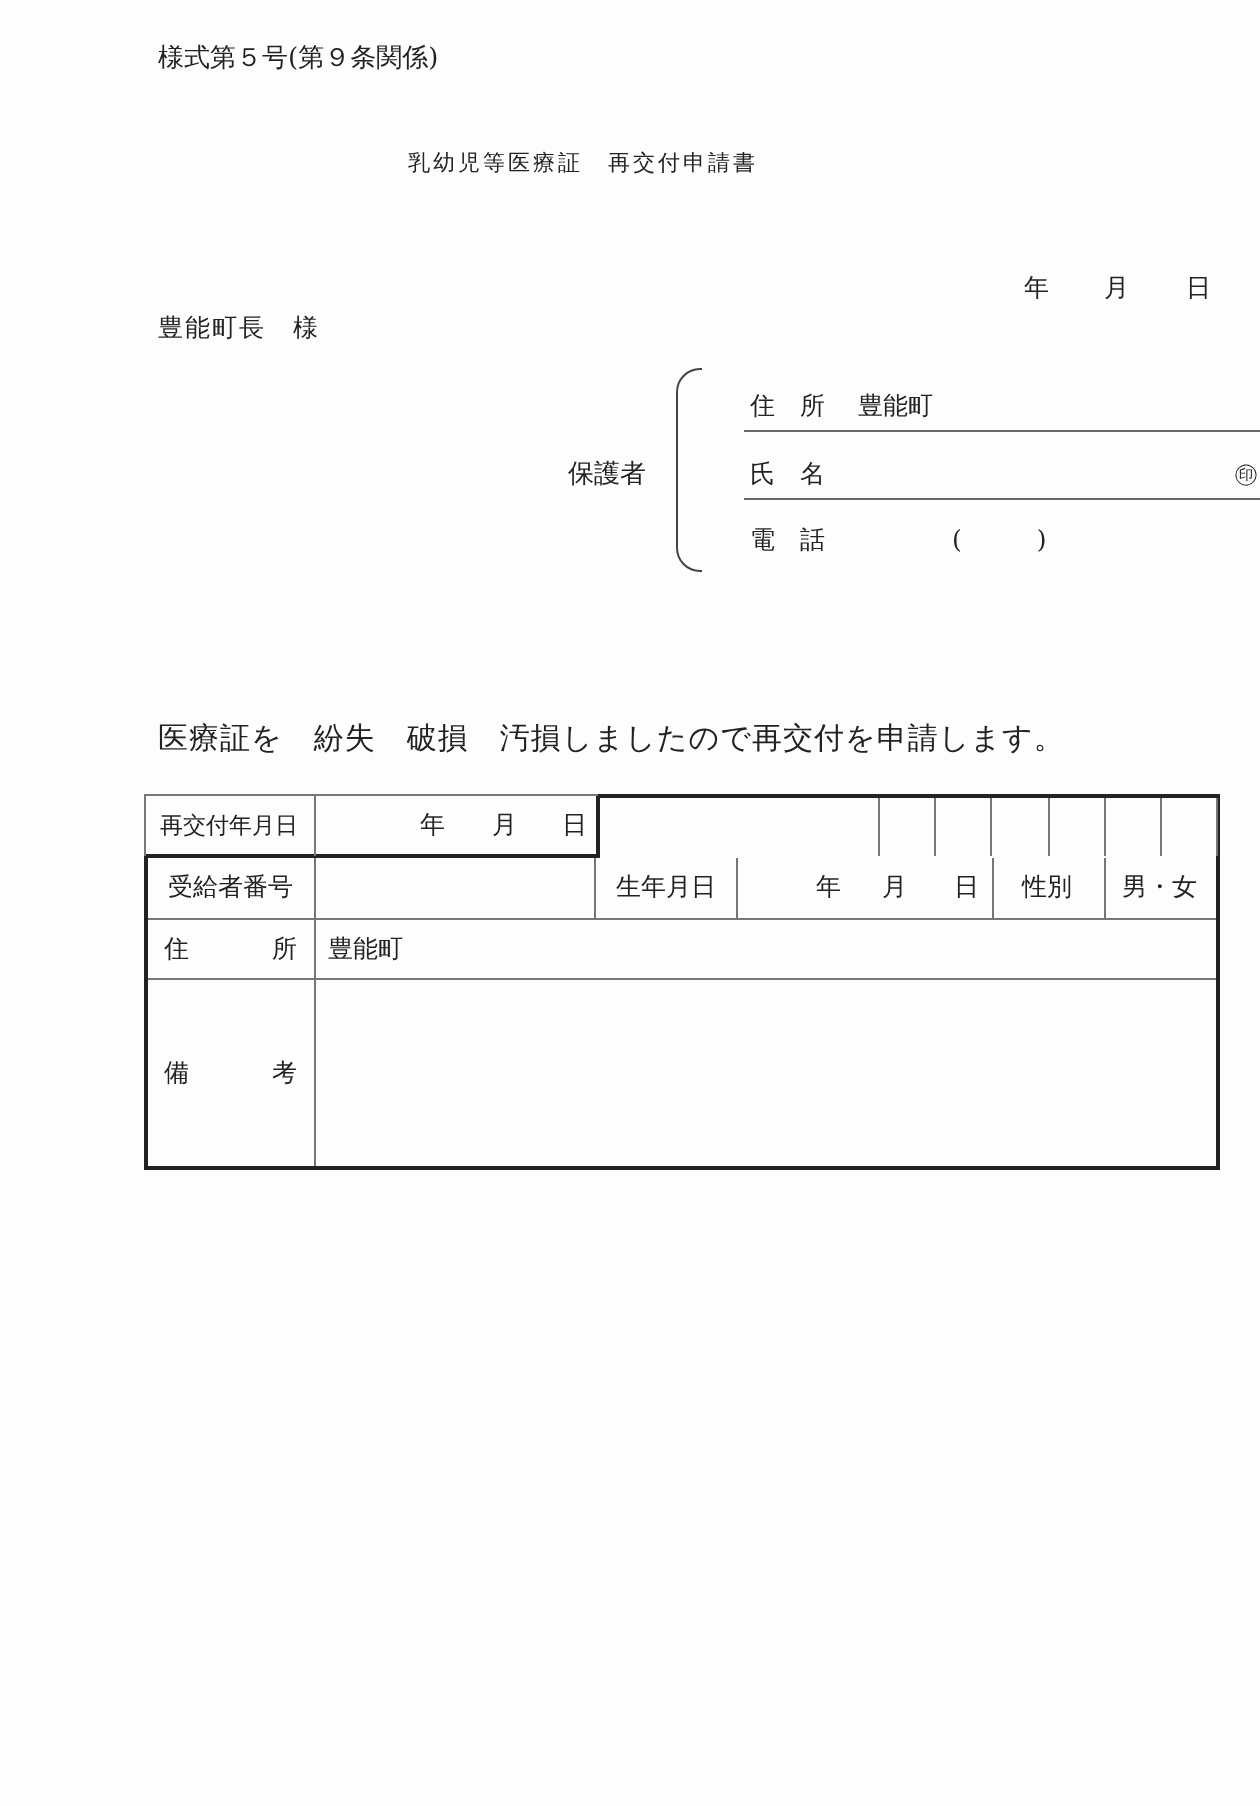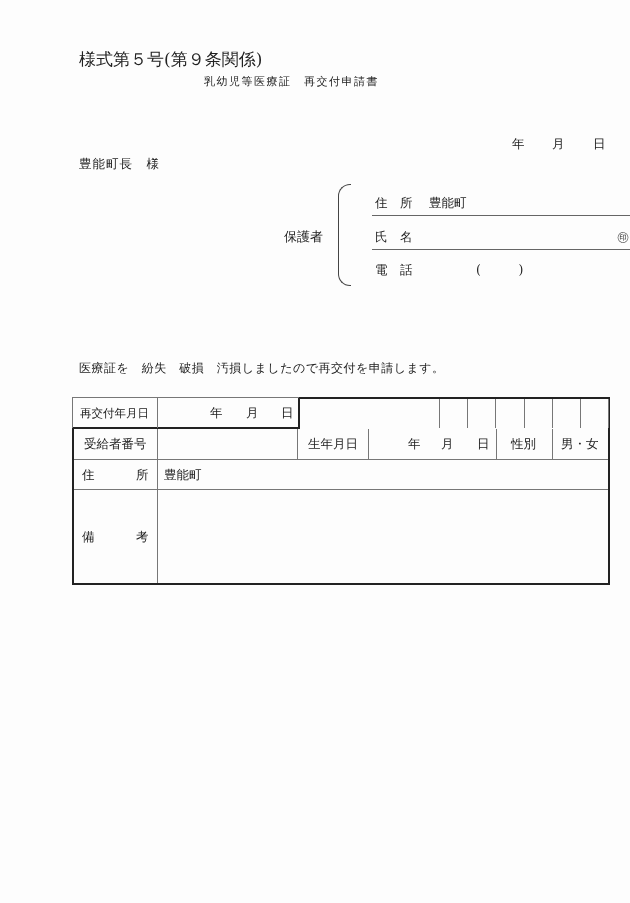--- a/index.html
+++ b/index.html
@@ -1,31 +1,31 @@
 <!DOCTYPE html>
 <html><head>
 <meta charset="utf-8">
 <style>
   html, body { margin:0; padding:0; background:#fdfdfd; }
   body { width:630px; height:903px; position:relative; overflow:hidden;
          font-family:"DejaVu Serif","Liberation Serif",serif; color:#222; font-size:12.5px; }
   .abs { position:absolute; white-space:nowrap; }
-  .form-no { left:79px; top:48px; font-size:17px; }
+  .form-no { left:79px; top:20px; font-size:13px; }
   .title { left:204px; top:74px; font-size:11px; letter-spacing:1.5px; }
   .date-line { top:136px; font-size:12.5px; }
   .addressee { left:79px; top:156px; font-size:12.5px; letter-spacing:1px; }
   .guardian-label { left:284px; top:228px; font-size:13px; }
   .bracket { left:338px; top:184px; width:12px; height:100px;
              border:1.3px solid #444; border-right:none; border-radius:12px 0 0 12px; }
   .g-row { position:absolute; left:348px; width:261px; height:26px;margin-left:24px; }
   .g-row .lbl { position:absolute; left:3px; top:6px; letter-spacing:0; }
   .g-row .val { position:absolute; top:6px; }
   .g-line { border-bottom:1.2px solid #666; }
   .seal { position:absolute; right:4px; top:6px; font-size:12px; }
-  .statement { left:79px; top:360px; font-size:12px; letter-spacing:0.5px; }
+  .statement { left:79px; top:360px; font-size:15px; letter-spacing:0.5px; }
 
   .tbl { position:absolute; left:72px; top:397px; width:578px; height:188px; }
   .cell { position:absolute; box-sizing:border-box; font-size:12.5px; }
   .thin-r { border-right:1px solid #777; }
   .thin-b { border-bottom:1px solid #777; }
   .txt { position:absolute; top:50%; transform:translateY(-50%); white-space:nowrap; }
 </style>
 </head>
 <body>
 

